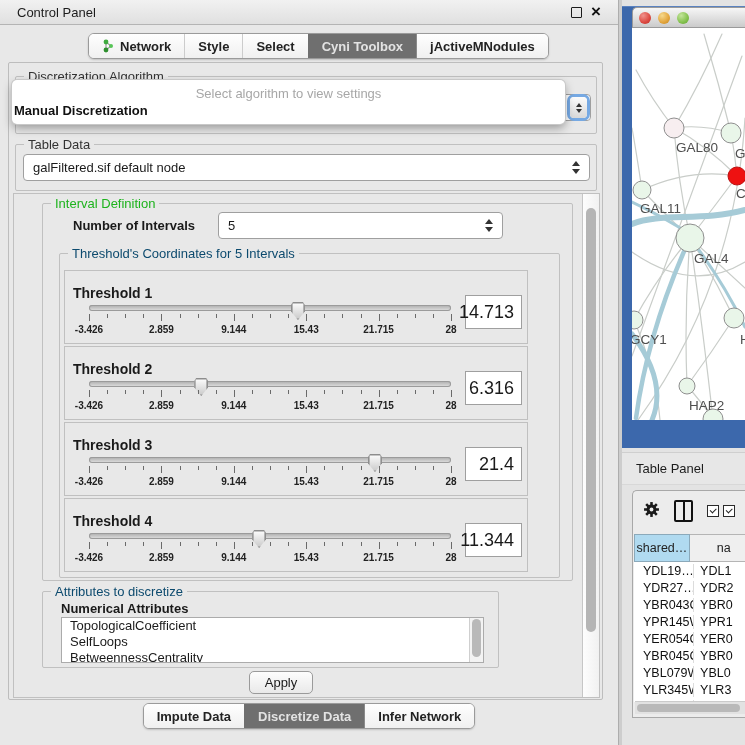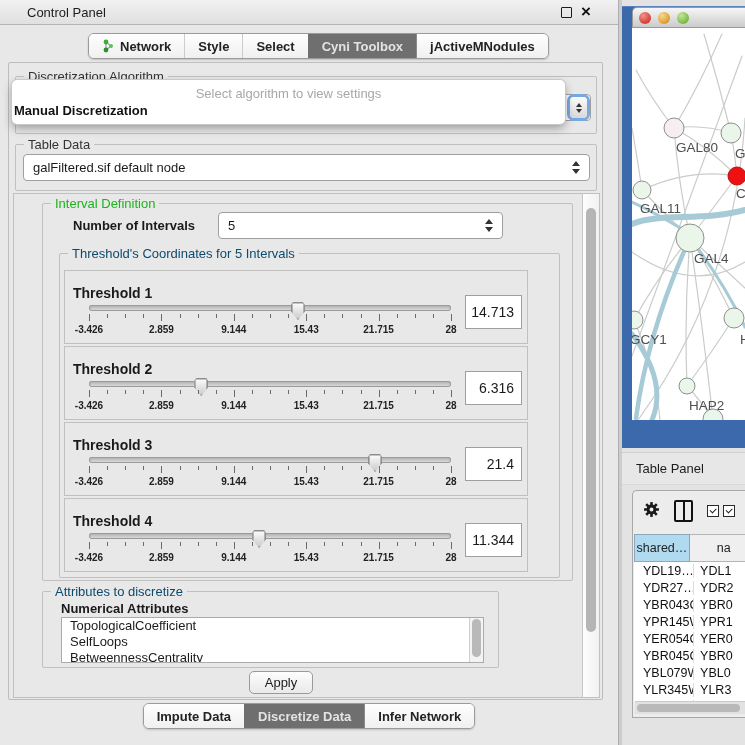--- a/index.html
+++ b/index.html
@@ -3,21 +3,21 @@
 <meta charset="utf-8">
 <style>
   html,body{margin:0;padding:0;background:#d8d8d8;}
   #app{position:relative;width:745px;height:745px;overflow:hidden;background:#e8e8e8;
        font-family:"Liberation Sans",sans-serif;font-size:13px;color:#1a1a1a;}
 
   
   .cp{position:absolute;left:0;top:0;width:618px;height:745px;background:#e8e8e8;}
   .cp-titlebar{position:absolute;left:0;top:0;right:0;height:25px;
       background:linear-gradient(#f1f1f1,#e0e0e0);border-bottom:1px solid #b4b4b4;
-      display:flex;align-items:center;padding:0 27px;box-sizing:border-box;}
+      display:flex;align-items:center;padding:0 17px;box-sizing:border-box;}
   .cp-titlebar .ttl{font-size:13px;color:#1c1c1c;}
   .tb-icons{margin-left:auto;display:flex;align-items:center;gap:9px;}
   .float-ico{width:9px;height:9px;border:1.6px solid #1c1c1c;border-radius:1px;display:inline-block;}
   .close-ico{font-weight:700;font-size:17px;line-height:12px;color:#111;}
 
   .tabbar{position:absolute;display:flex;height:24px;border:1px solid #9a9a9a;border-radius:6px;
       overflow:hidden;background:#fdfdfd;box-shadow:0 1px 2px rgba(0,0,0,.18);}
   .tabbar.top{top:33px;left:88px;justify-content:space-between;}
   .bottom-tab-wrap{position:absolute;top:703px;left:0;width:618px;display:flex;justify-content:center;}
   .seg{display:flex;align-items:center;gap:5px;padding:0 13px;font-weight:700;font-size:13px;color:#222;
@@ -68,21 +68,21 @@
       background:linear-gradient(#ababab,#e2e2e2);box-shadow:inset 0 0 0 1px #9b9b9b;}
   .thumb{position:absolute;top:-3px;width:14px;height:18px;transform:translateX(-50%);
       clip-path:polygon(14% 0,86% 0,100% 16%,100% 52%,50% 100%,0 52%,0 16%);
       background:linear-gradient(#ffffff,#c7c7c7);box-shadow:inset 0 0 0 1.6px #8d8d8d;}
   .ticks{position:absolute;left:0;right:0;top:13px;height:8px;}
   .tick{position:absolute;top:0;width:1px;height:4px;background:#6a6a6a;}
   .tick.major{height:7px;}
   .tlabels{position:absolute;left:0;right:0;top:23px;height:12px;font-size:10px;font-weight:700;color:#222;}
   .tlabel{position:absolute;transform:translateX(-50%);white-space:nowrap;}
   .vbox{position:absolute;right:5px;top:24px;width:57px;height:34px;background:#fff;border:1px solid #9f9f9f;
-      font-size:14px;display:flex;align-items:center;justify-content:flex-end;padding:0 7px;box-sizing:border-box;}
+      font-size:18px;display:flex;align-items:center;justify-content:flex-end;padding:0 7px;box-sizing:border-box;}
 
   .attr-group{left:28px;top:397px;width:457px;height:77px;}
   .attr-title{position:absolute;left:18px;top:9px;font-weight:700;}
   .attr-list{position:absolute;left:18px;right:14px;top:25px;height:44px;background:#fff;
       border:1px solid #ababab;overflow:hidden;}
   .attr-item{line-height:16px;padding-left:8px;font-size:13px;white-space:nowrap;}
   .list-scroll{position:absolute;right:0;top:0;bottom:0;width:13px;background:#f3f3f3;border-left:1px solid #cfcfcf;}
   .list-scroll .lthumb{position:absolute;left:2px;top:1px;width:9px;height:86%;background:#b9b9b9;border-radius:5px;}
 
   .apply{position:absolute;left:235px;top:477px;width:62px;height:21px;

